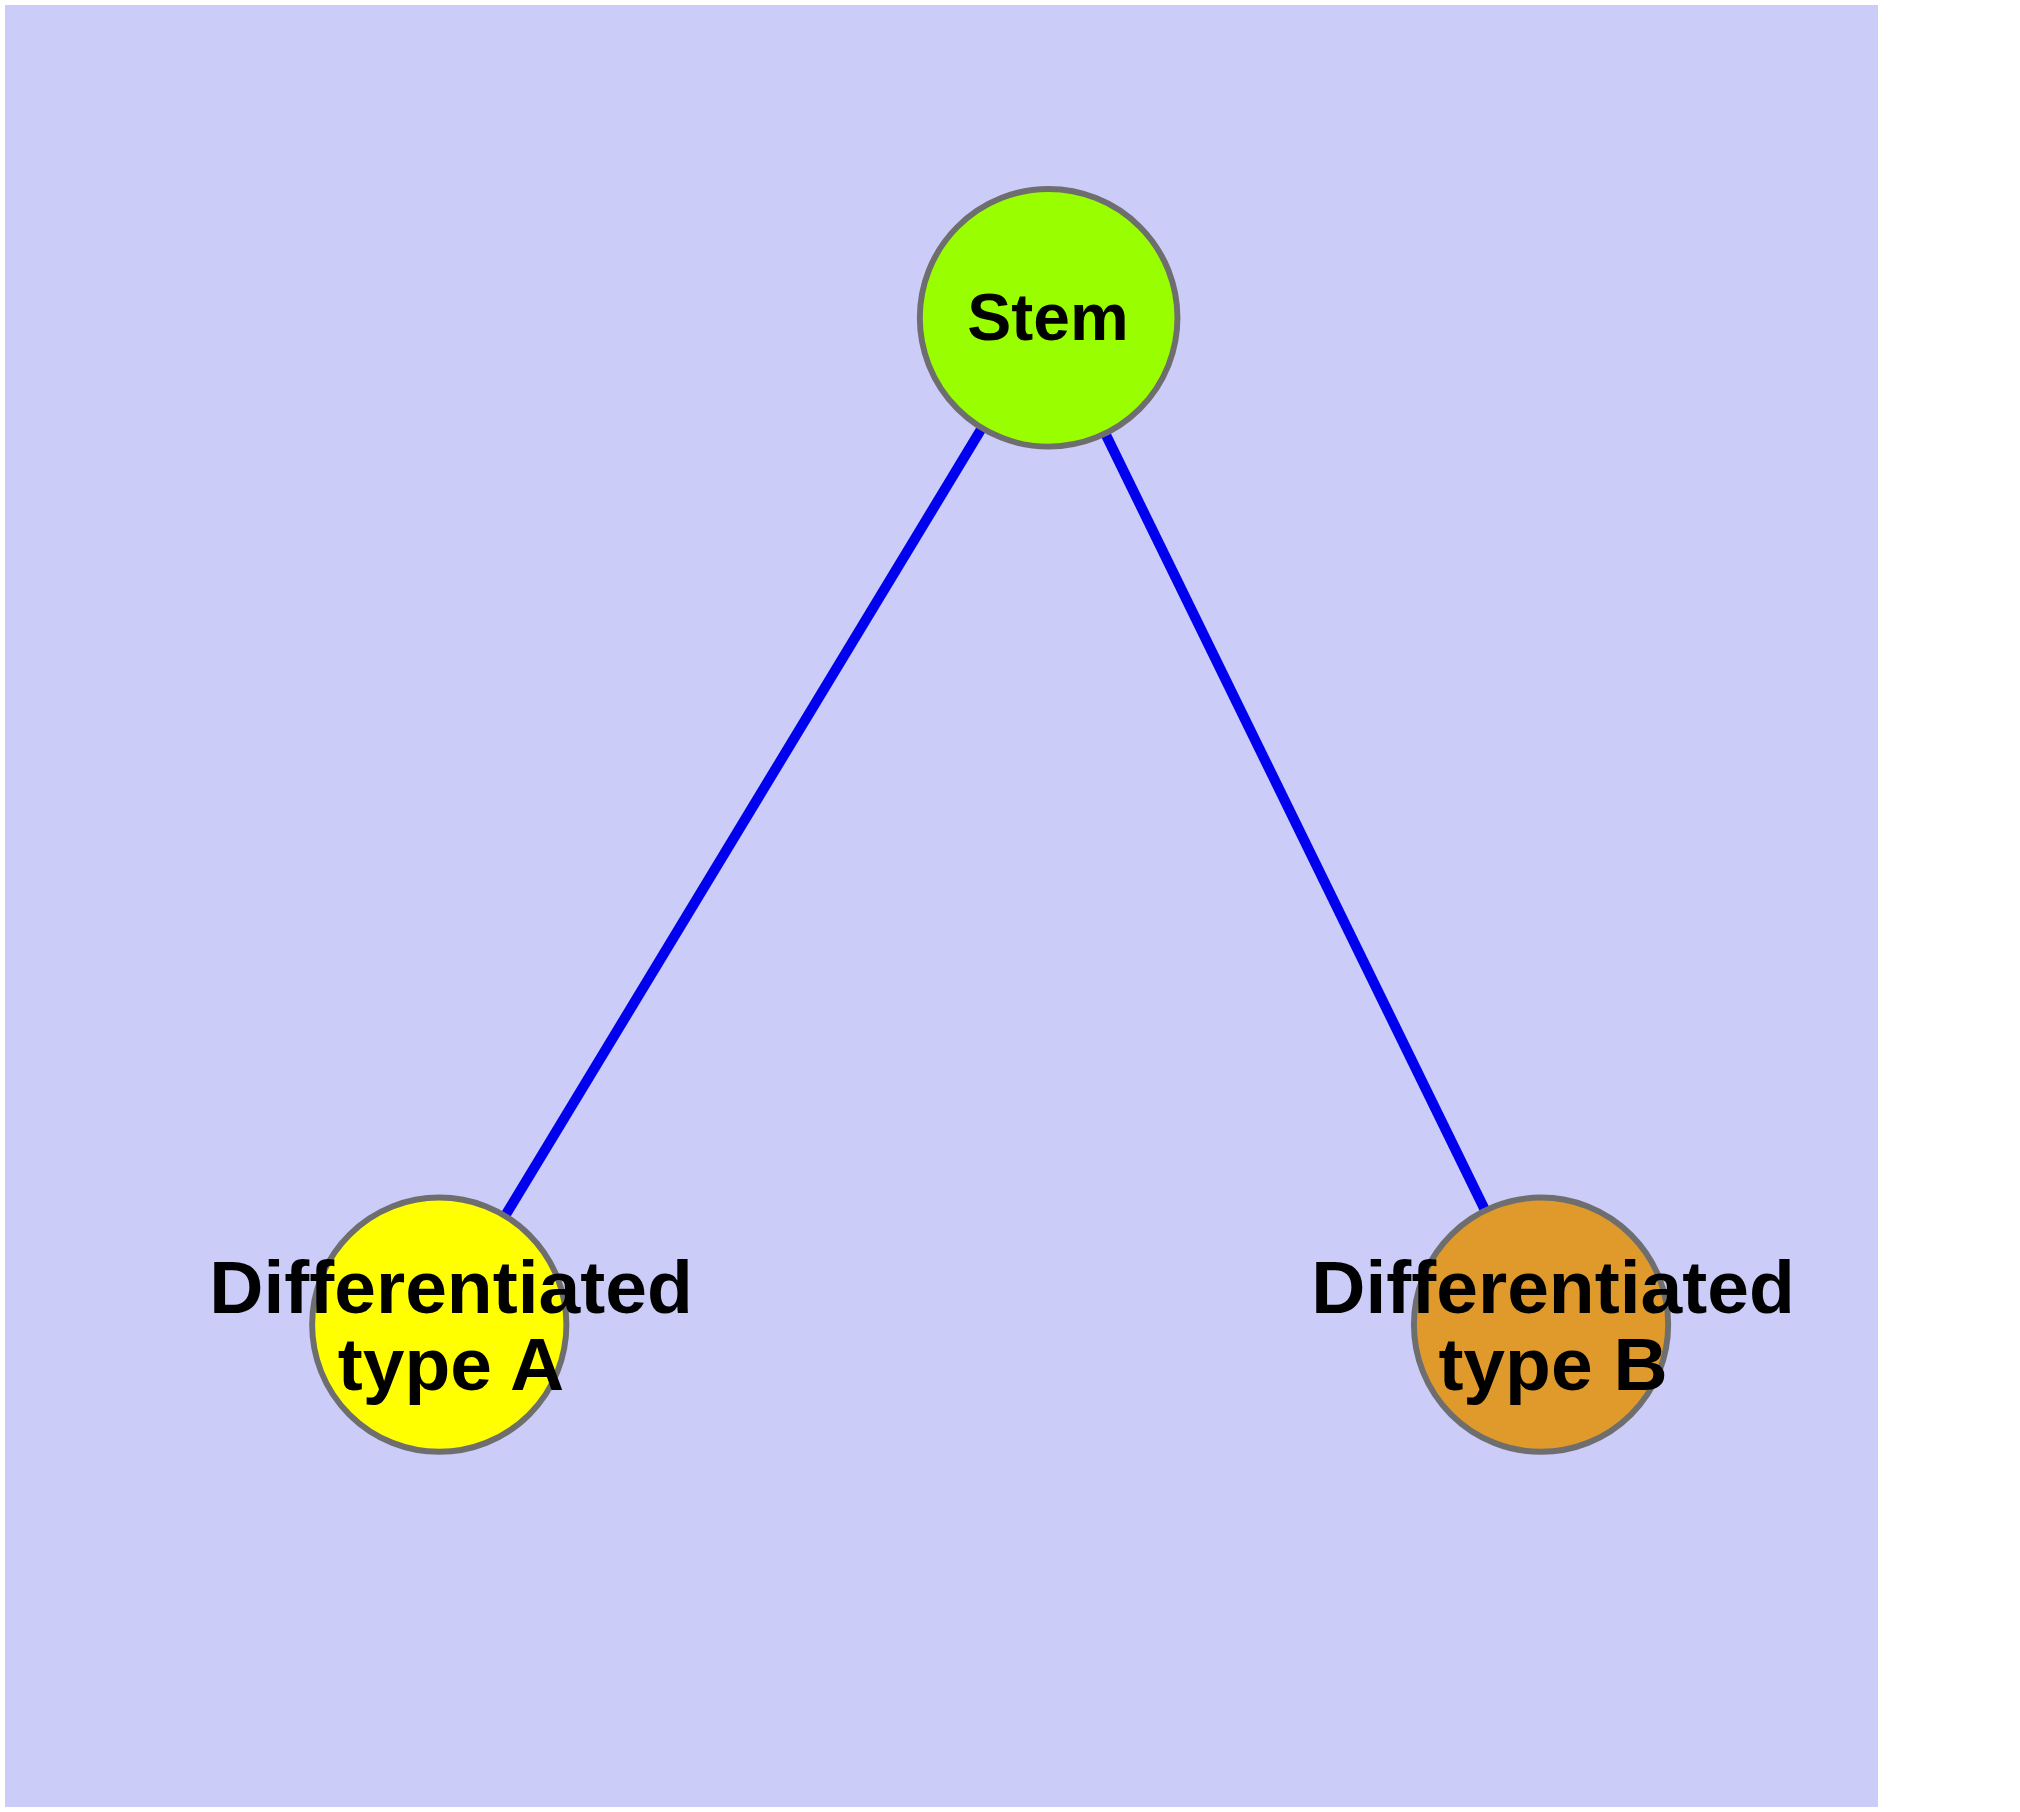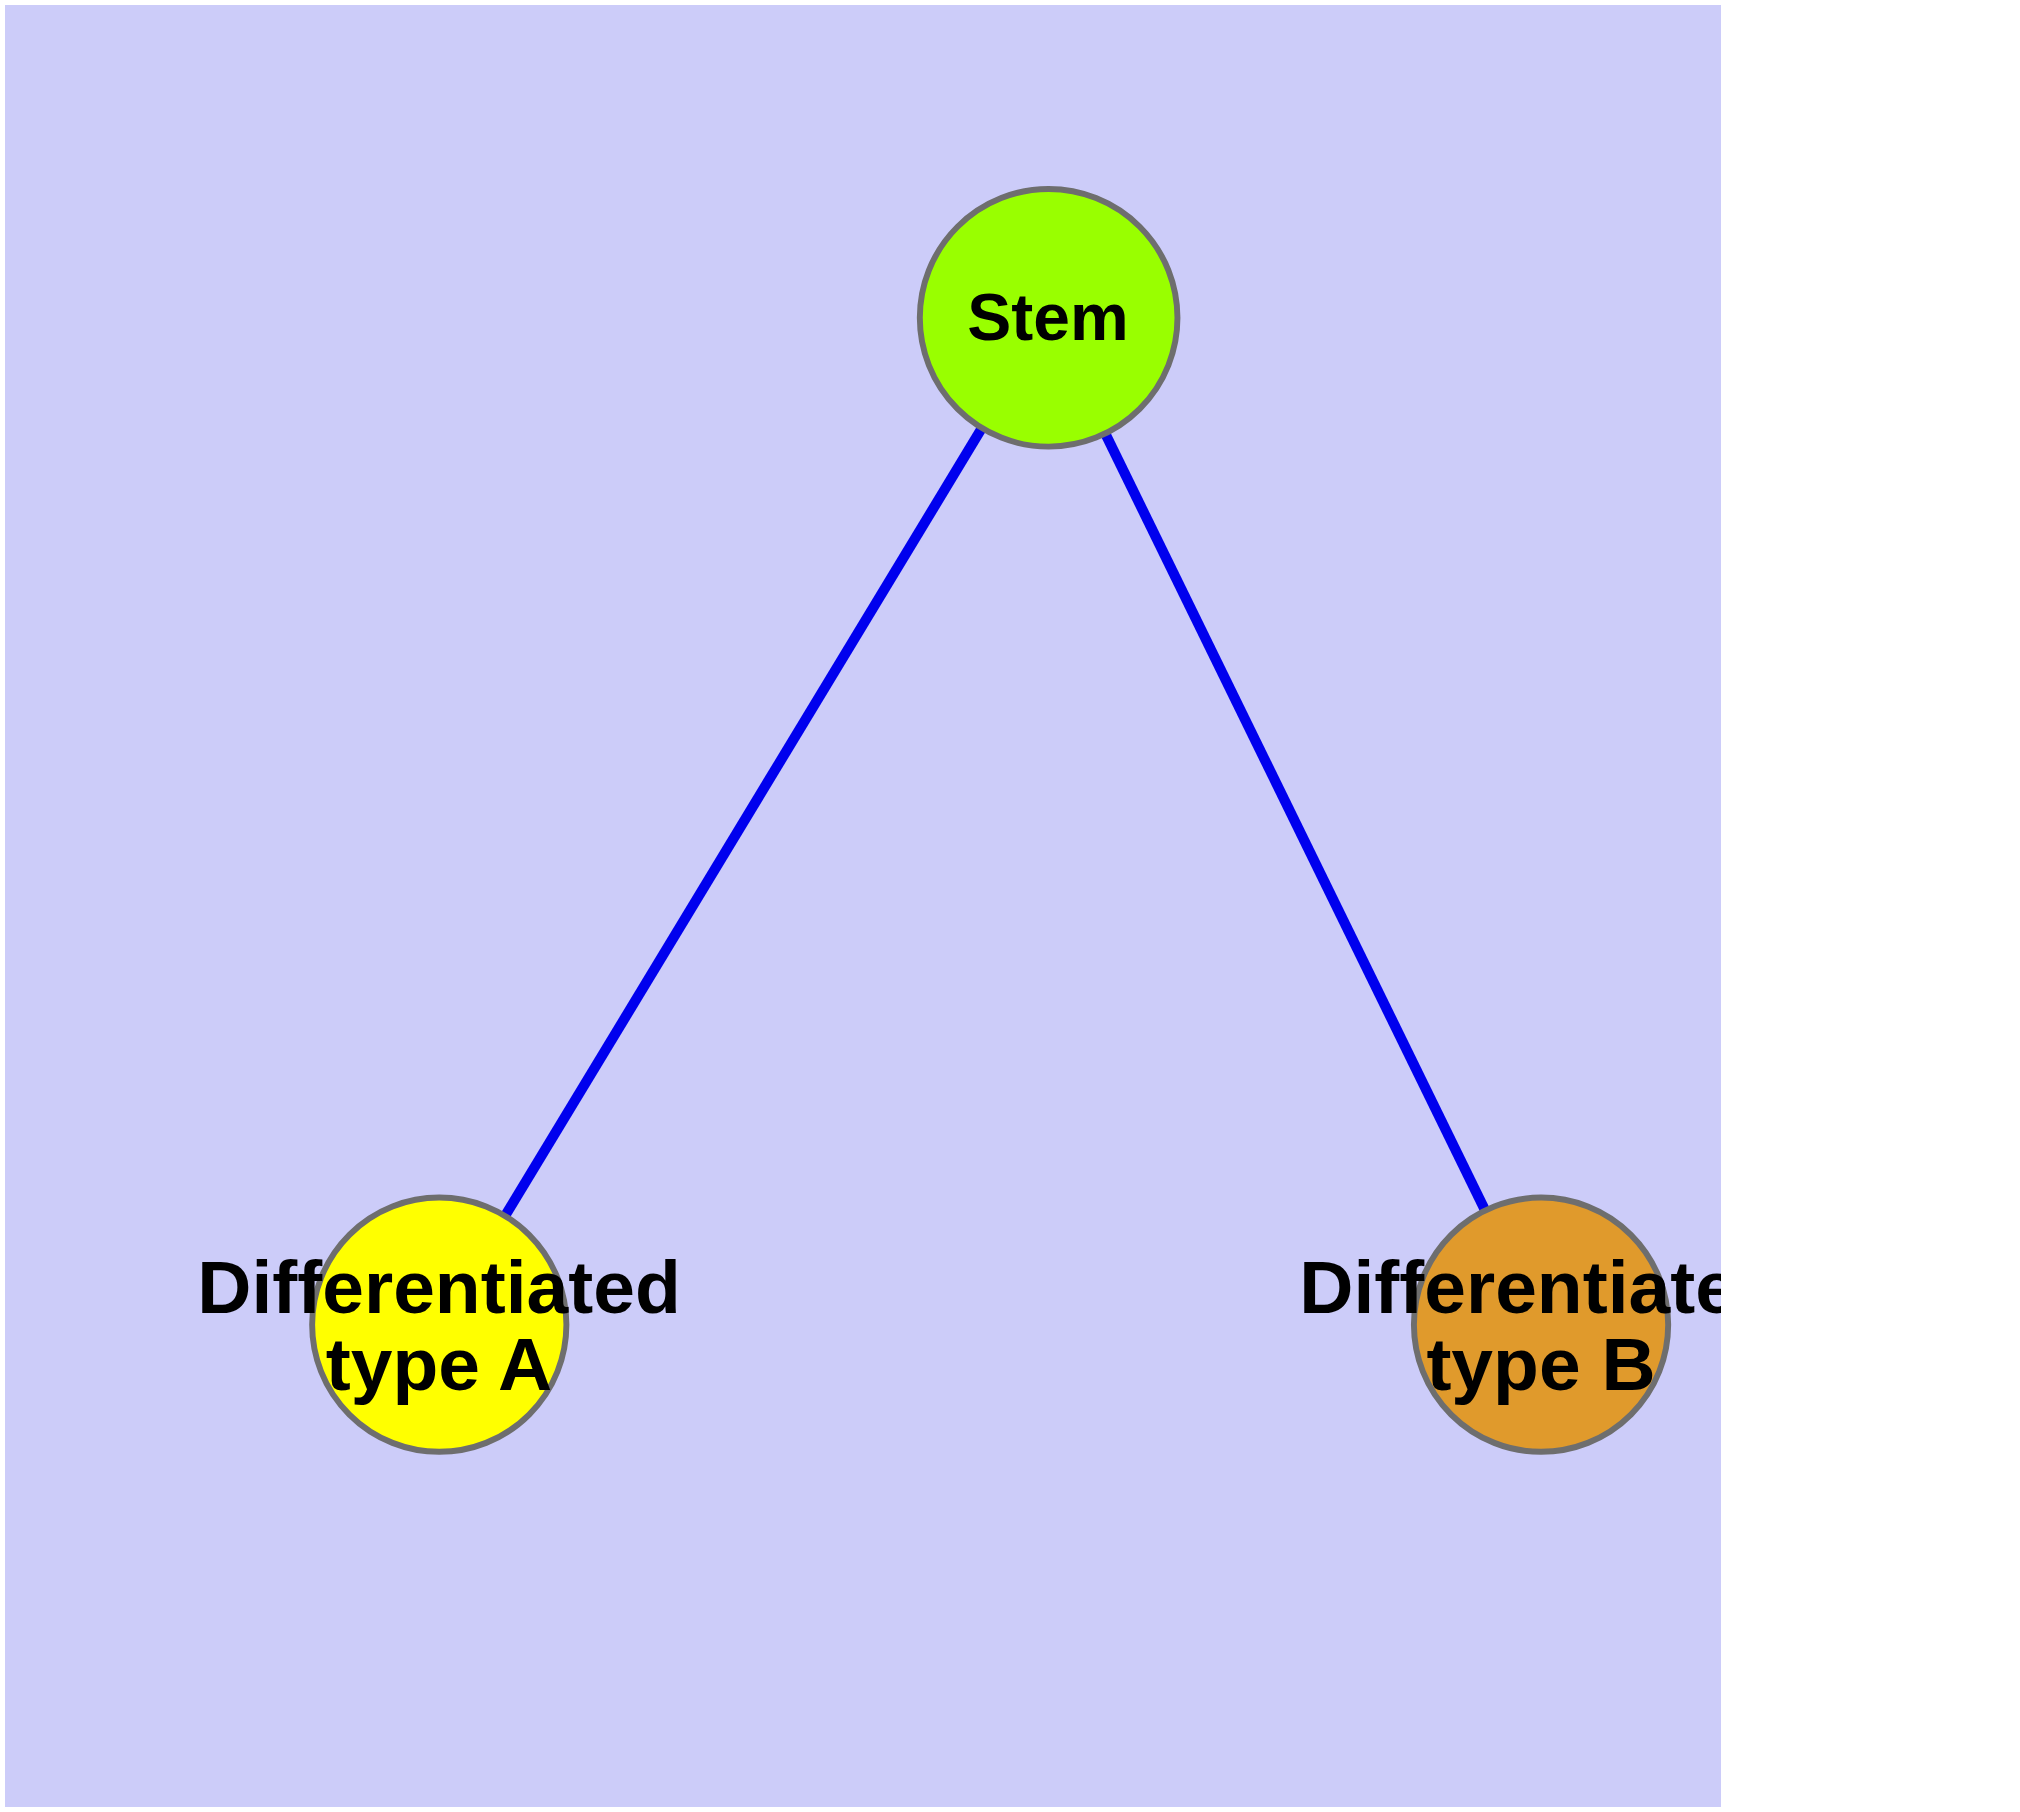--- a/index.html
+++ b/index.html
@@ -39,26 +39,27 @@
     line-height: 1.02;
     white-space: pre;
     pointer-events: none;
     transform: translate(-50%, -50%);
   }
   .node-label.stem-label {
     font-size: 66px;
   }
   .node-label.leaf-label {
     font-size: 75px;
+    margin-left: 12px;
   }
 </style>
 </head>
 <body>
 
-<div id="canvas" style="width: 1721px; height: 1812px; background: rgb(255, 255, 255);">
+<div id="canvas" style="width: 1878px; height: 1812px; background: rgb(255, 255, 255);">
   <div id="plot-area" style="background: rgb(204, 204, 249); width: 2010px; height: 1802px;"></div>
 
   <svg id="graph-svg" viewBox="0 0 2384 2138" xmlns="http://www.w3.org/2000/svg" style="width: 2021px; height: 1812px;">
     <g>
       <line id="edge-0" x1="1157.2626592965742" y1="506.749597713032" x2="596.7017908241606" y2="1432.961436023501" stroke="#0000ee" stroke-width="12" stroke-linecap="butt"></line>
       <line id="edge-1" x1="1304.6571568530057" y1="513.3420005875575" x2="1751.2215075217086" y2="1426.4546487707225" stroke="#0000ee" stroke-width="12" stroke-linecap="butt"></line>
     </g>
     <g>
       <circle id="node-0" cx="1237" cy="375" r="152" fill="#99ff00" stroke="#6e6e6e" stroke-width="7"></circle>
       <circle id="node-1" cx="518" cy="1563" r="150" fill="#ffff00" stroke="#6e6e6e" stroke-width="7"></circle>

